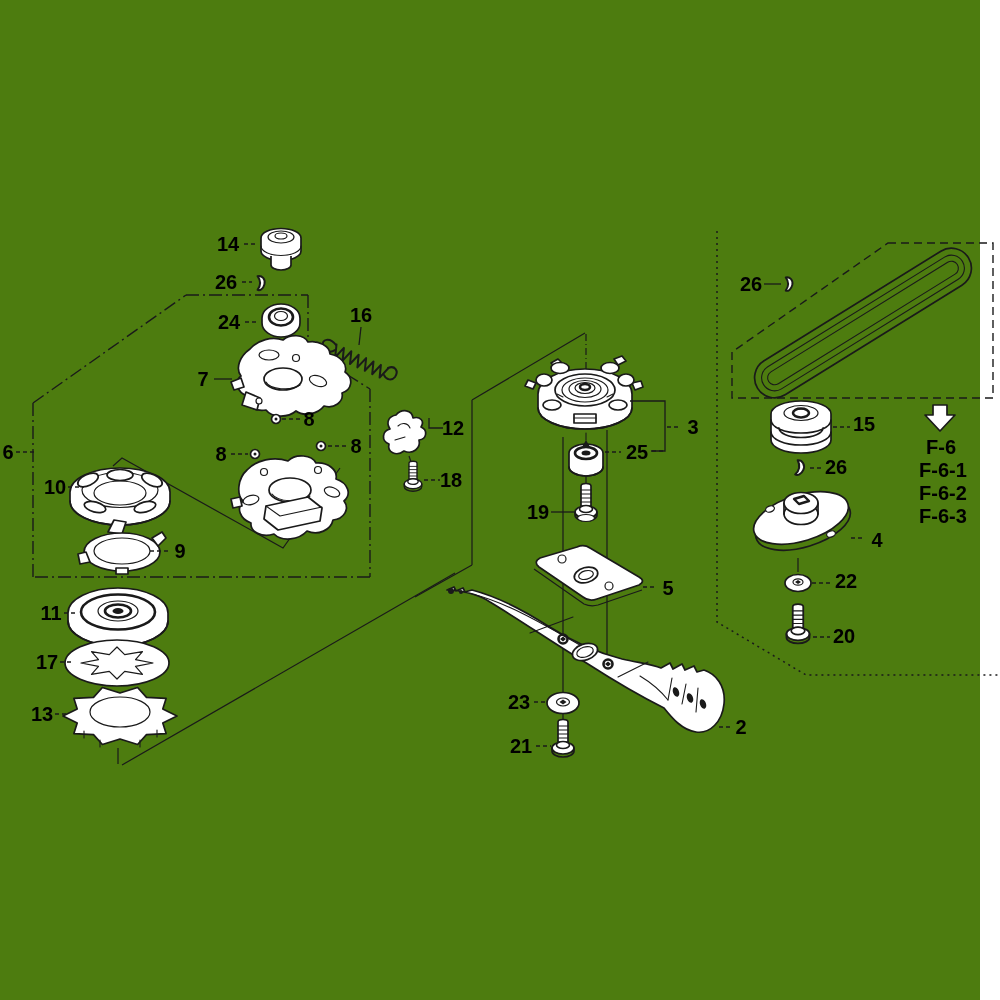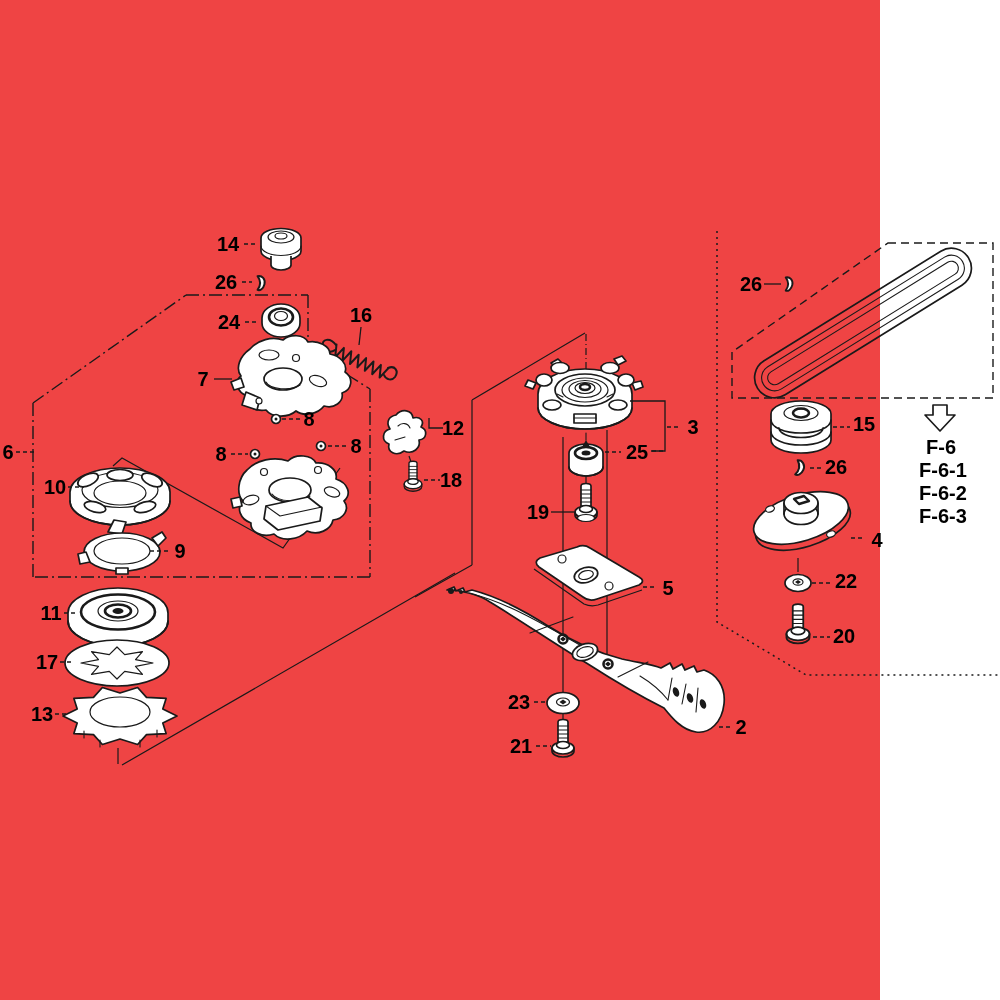--- a/index.html
+++ b/index.html
@@ -1,16 +1,16 @@
 <!DOCTYPE html>
 <html><head>
 <meta charset="utf-8">
 <style>
   html,body{margin:0;padding:0;background:#ffffff;}
-  .stage{width:880px;height:1000px;position:relative;background:#ef4444;font-family:"Liberation Sans",sans-serif;}
+  .stage{width:980px;height:1000px;position:relative;background:#4d7c0f;font-family:"Liberation Sans",sans-serif;}
   svg{display:block;}
   .ln{fill:none;stroke:#1a1a1a;stroke-width:1.7;stroke-linecap:round;stroke-linejoin:round;}
   .thin{stroke-width:1.1;}
   .thick{stroke-width:2.6;}
   .fw{fill:#ffffff;stroke:#1a1a1a;stroke-width:1.7;stroke-linejoin:round;}
   .fwq{fill:#ffffff;stroke:#1a1a1a;stroke-width:1.2;stroke-linejoin:round;}
   .dk{fill:#1a1a1a;stroke:none;}
   .leader{fill:none;stroke:#1a1a1a;stroke-width:1.3;stroke-dasharray:4 3;}
   .sleader{fill:none;stroke:#1a1a1a;stroke-width:1.3;}
   .axis{fill:none;stroke:#1a1a1a;stroke-width:1.2;}

